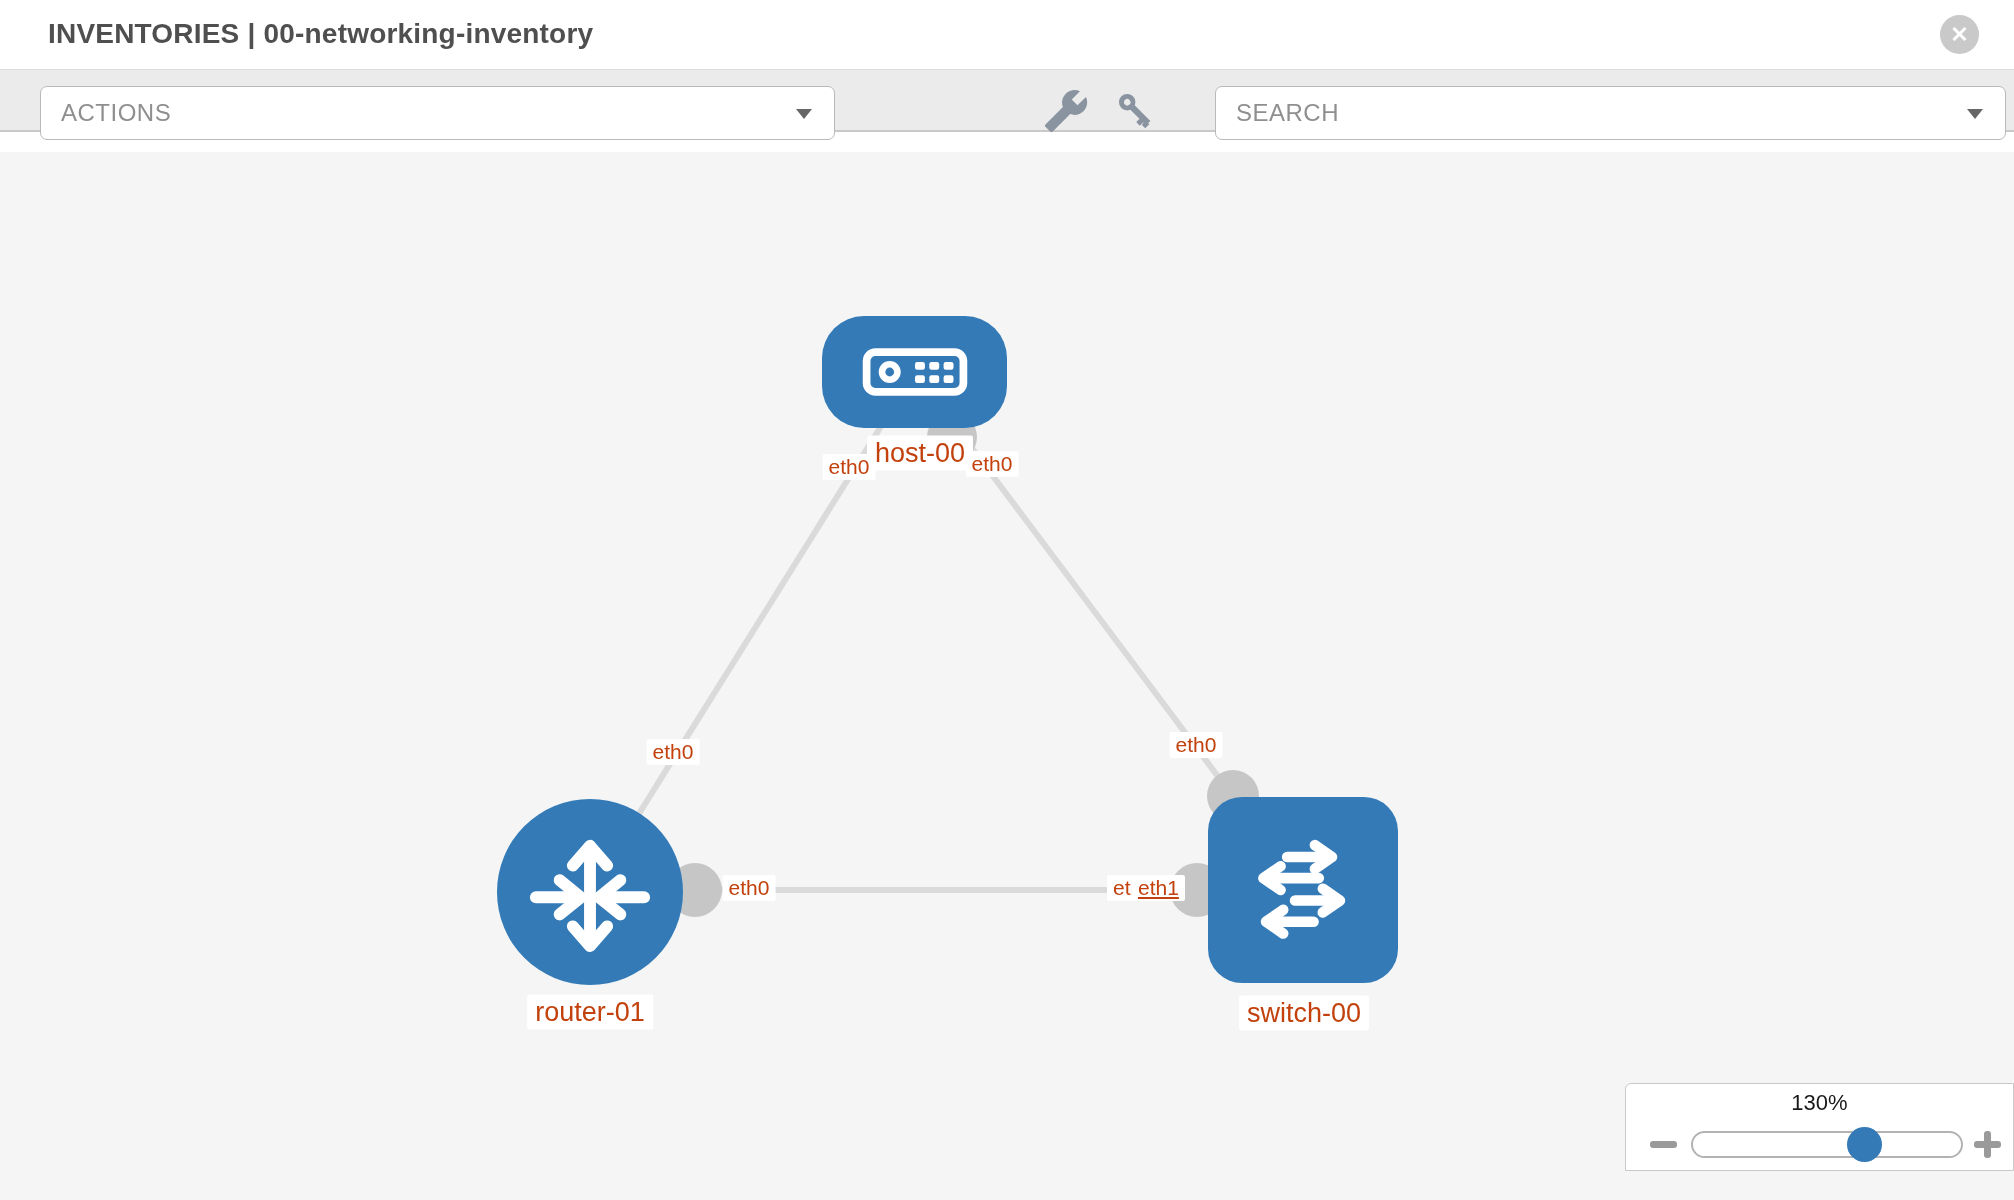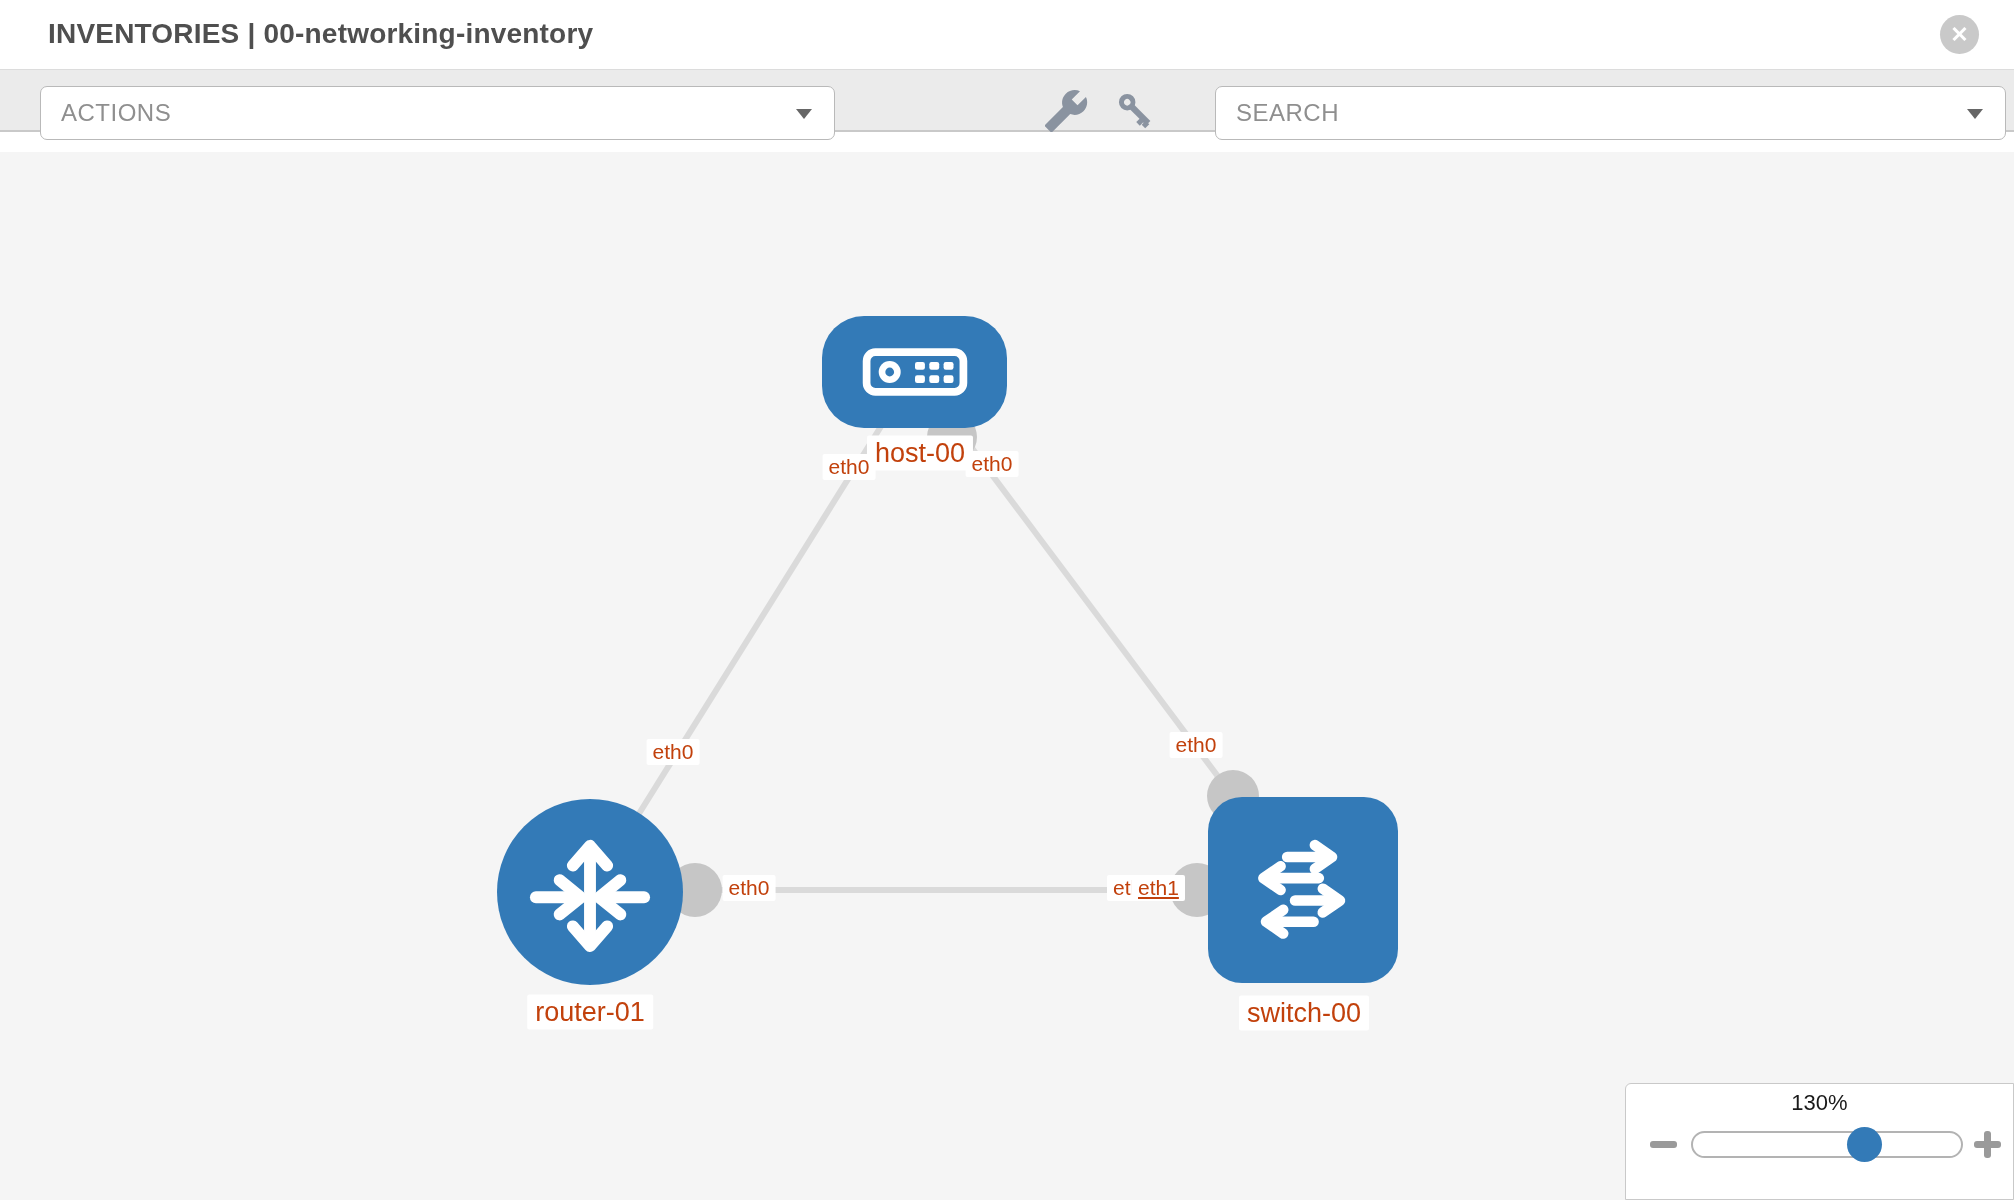--- a/index.html
+++ b/index.html
@@ -34,21 +34,21 @@
   .node-router { left:497px; top:647px; width:186px; height:186px; border-radius:50%; }
   .node-switch { left:1208px; top:645px; width:190px; height:186px; border-radius:34px; }
 
   .chip { position:absolute; background:#ffffff; color:#c2410c; white-space:nowrap; padding:1px 6px; border-radius:2px; }
   .chip.iface { font-size:21px; }
   .chip.nodename { font-size:27px; padding:2px 8px; }
   .chip.centered { transform:translate(-50%,-50%); }
   .chip.yonly { transform:translateY(-50%); }
 
   
-  .zoom-panel { position:absolute; left:1625px; top:931px; width:389px; height:117px; background:#ffffff; border:1px solid #c9c9c9; border-top-left-radius:6px; }
+  .zoom-panel { position:absolute; left:1625px; top:931px; width:389px; height:88px; background:#ffffff; border:1px solid #c9c9c9; border-top-left-radius:6px; }
   .zoom-value { position:absolute; left:0; top:6px; width:100%; text-align:center; font-size:22px; color:#1a1a1a; }
   .zoom-minus { position:absolute; left:24px; top:57px; width:27px; height:7px; border-radius:3px; background:#9a9a9a; cursor:pointer; }
   .zoom-plus { position:absolute; left:348px; top:47px; width:27px; height:27px; cursor:pointer; }
   .zoom-plus .bar-h { position:absolute; left:0; top:10px; width:27px; height:7px; border-radius:3px; background:#9a9a9a; }
   .zoom-plus .bar-v { position:absolute; left:10px; top:0; width:7px; height:27px; border-radius:3px; background:#9a9a9a; }
   .zoom-track { position:absolute; left:65px; top:47px; width:272px; height:27px; background:#ffffff; border:2px solid #b3b3b3; border-radius:14px; cursor:pointer; }
   .zoom-thumb { position:absolute; left:221px; top:43px; width:35px; height:35px; border-radius:50%; background:#337ab7; cursor:grab; }
 </style>
 </head>
 <body>

